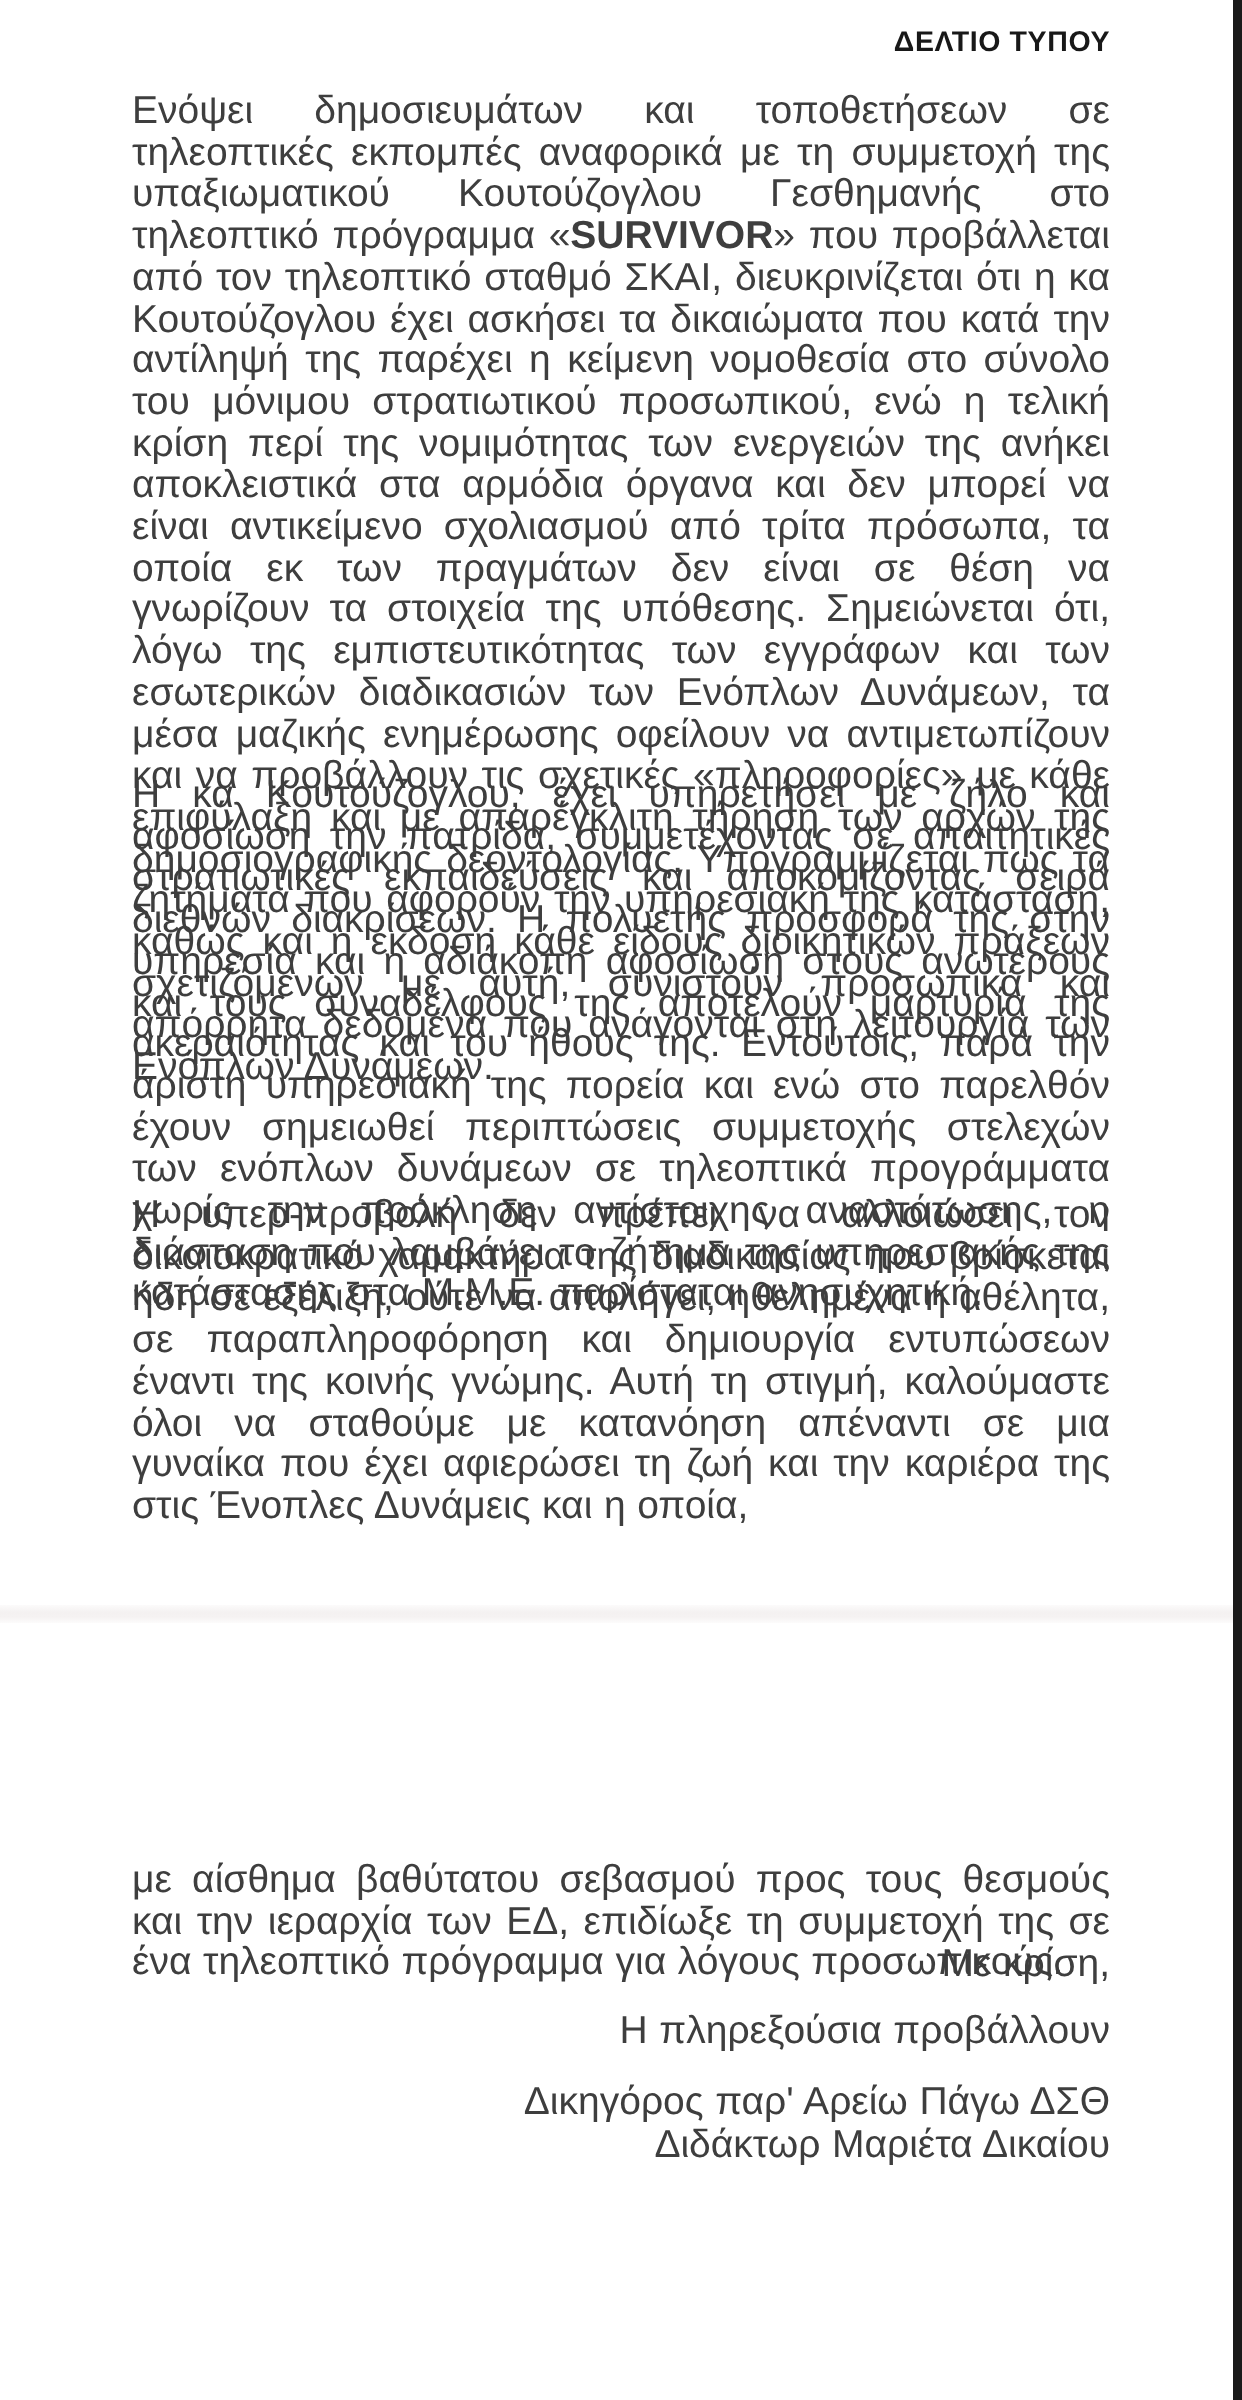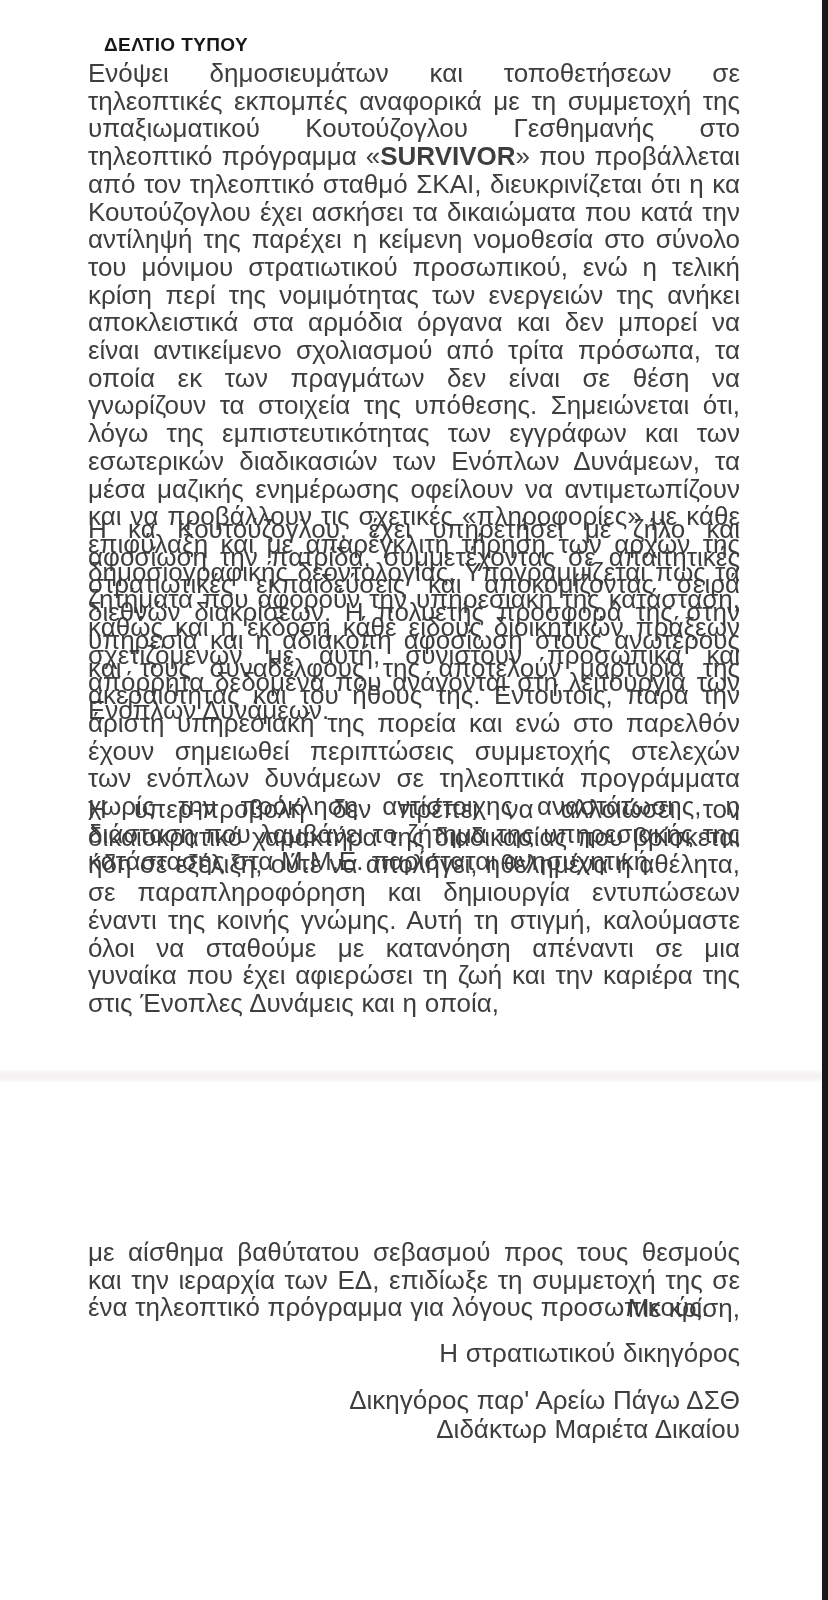--- a/index.html
+++ b/index.html
@@ -13,22 +13,22 @@
     height: 1600px;
     overflow: hidden;
     font-family: "Liberation Sans", "DejaVu Sans", sans-serif;
     color: #3e3e3e;
   }
   .doc-title {
     position: absolute;
     top: 18px;
     left: 88px;
     width: 652px;
-    margin: 16px;
-    text-align: left;
+    margin: 0;
+    text-align: right;
     font-size: 19px;
     font-weight: bold;
     letter-spacing: 0.4px;
     color: #181818;
   }
   .body-para {
     position: absolute;
     left: 88px;
     width: 652px;
     margin: 0;
@@ -75,20 +75,20 @@
 <p class="body-para" id="para2">Η κα Κουτούζογλου, έχει υπηρετήσει με ζήλο και αφοσίωση την πατρίδα, συμμετέχοντας σε απαιτητικές στρατιωτικές εκπαιδεύσεις και αποκομίζοντας σειρά διεθνών διακρίσεων. Η πολυετής προσφορά της στην υπηρεσία και η αδιάκοπη αφοσίωση στους ανωτέρους και τους συναδέλφους της αποτελούν μαρτυρία της ακεραιότητας και του ήθους της. Εντούτοις, παρά την άριστη υπηρεσιακή της πορεία και ενώ στο παρελθόν έχουν σημειωθεί περιπτώσεις συμμετοχής στελεχών των ενόπλων δυνάμεων σε τηλεοπτικά προγράμματα χωρίς την πρόκληση αντίστοιχης αναστάτωσης, η διάσταση που λαμβάνει το ζήτημα της υπηρεσιακής της κατάστασης στα Μ.Μ.Ε. παρίσταται ανησυχητική.</p>
 
 <p class="body-para" id="para3">Η υπερ-προβολή δεν πρέπει να αλλοιώσει τον δικαιοκρατικό χαρακτήρα της διαδικασίας που βρίσκεται ήδη σε εξέλιξη, ούτε να απολήγει, ηθελημένα ή αθέλητα, σε παραπληροφόρηση και δημιουργία εντυπώσεων έναντι της κοινής γνώμης. Αυτή τη στιγμή, καλούμαστε όλοι να σταθούμε με κατανόηση απέναντι σε μια γυναίκα που έχει αφιερώσει τη ζωή και την καριέρα της στις Ένοπλες Δυνάμεις και η οποία,</p>
 
 <div class="page-gap"></div>
 
 <p class="body-para" id="para4">με αίσθημα βαθύτατου σεβασμού προς τους θεσμούς και την ιεραρχία των ΕΔ, επιδίωξε τη συμμετοχή της σε ένα τηλεοπτικό πρόγραμμα για λόγους προσωπικούς.</p>
 
 <p class="body-para align-right" id="closing1">Με κρίση,</p>
 
-<p class="body-para align-right" id="closing2">Η στρατιωτικού δικηγόρος</p>
+<p class="body-para align-right" id="closing2">Η πληρεξούσια προβάλλουν</p>
 
 <div class="body-para align-right" id="sigblock">
   <div>Δικηγόρος παρ' Αρείω Πάγω ΔΣΘ</div>
   <div>Διδάκτωρ Μαριέτα Δικαίου</div>
 </div>
 
 <div class="scrollbar"></div>
 
 </body></html>

